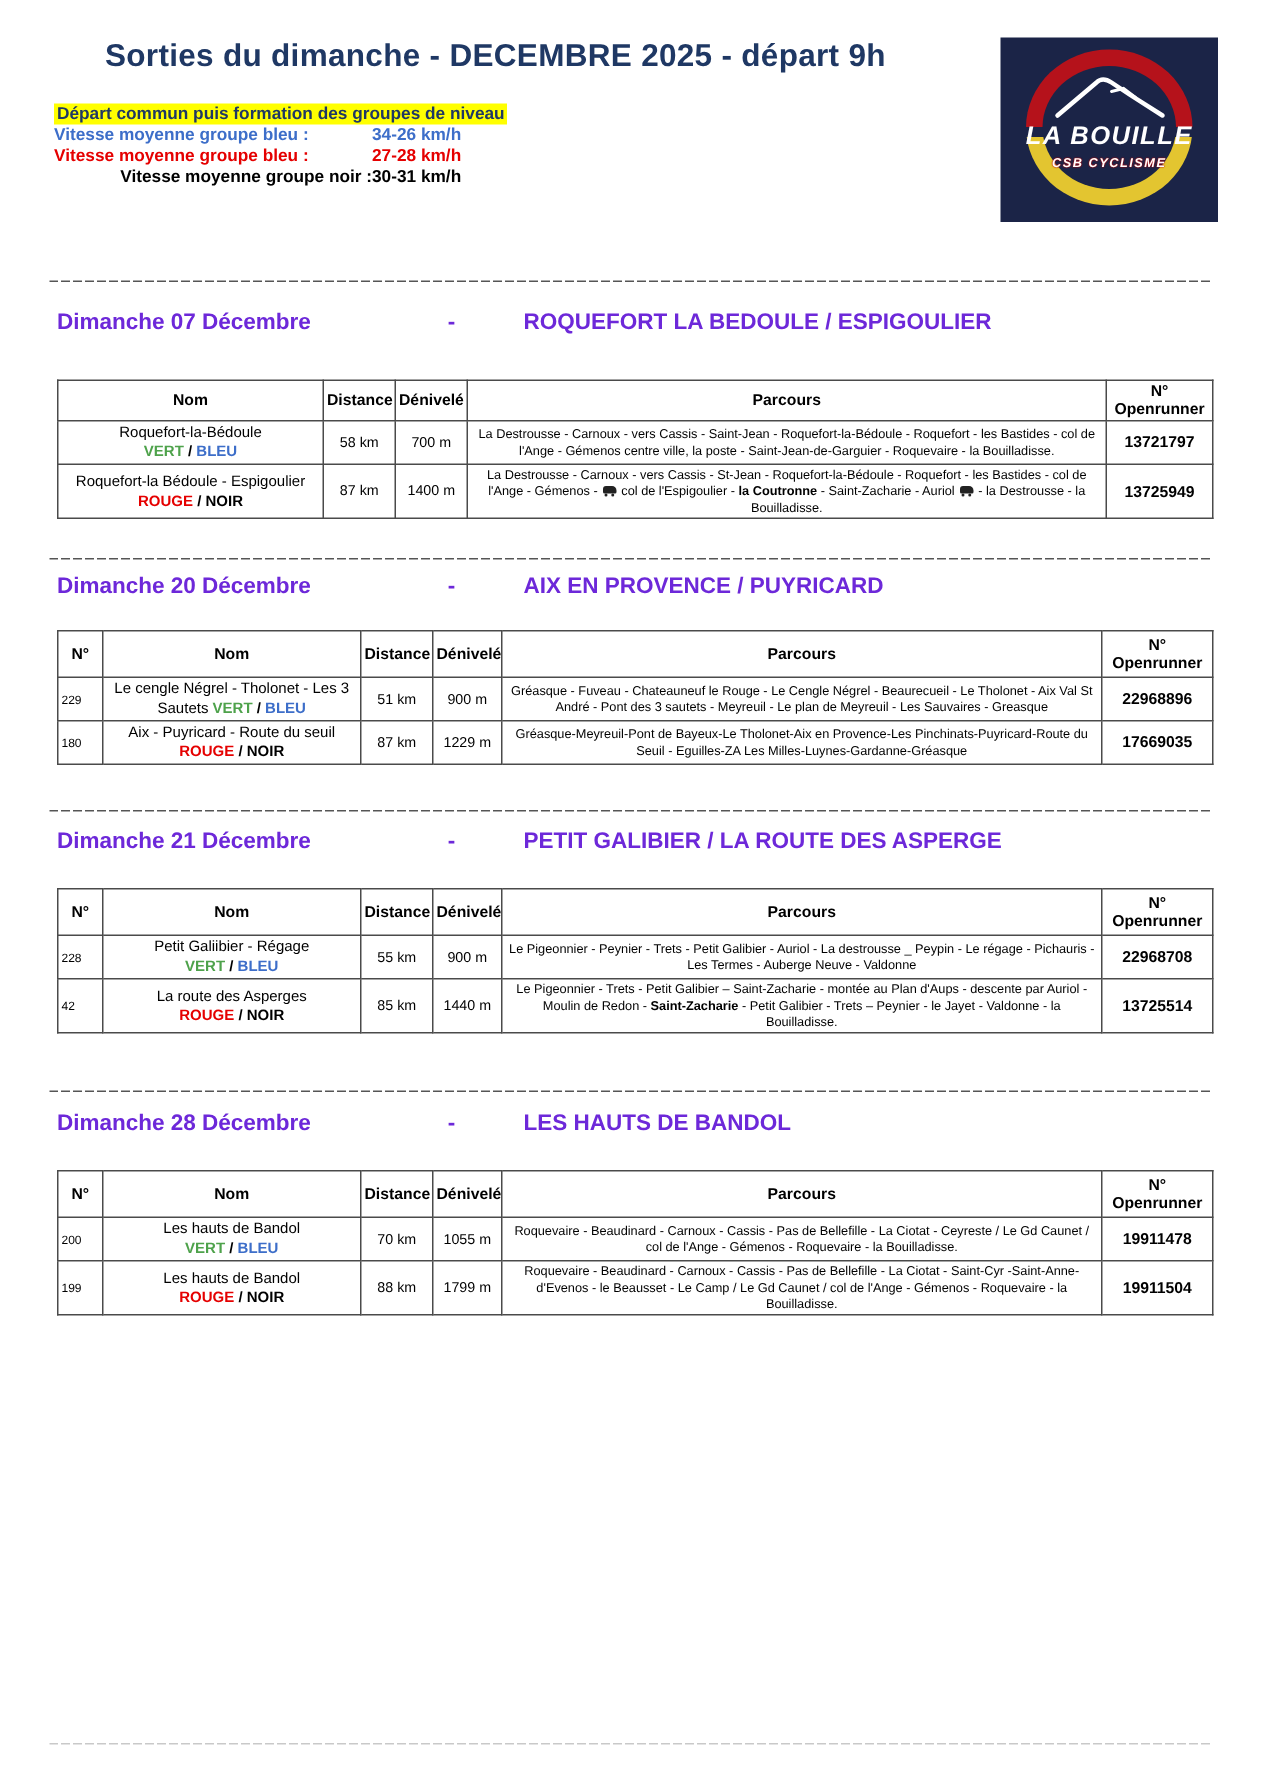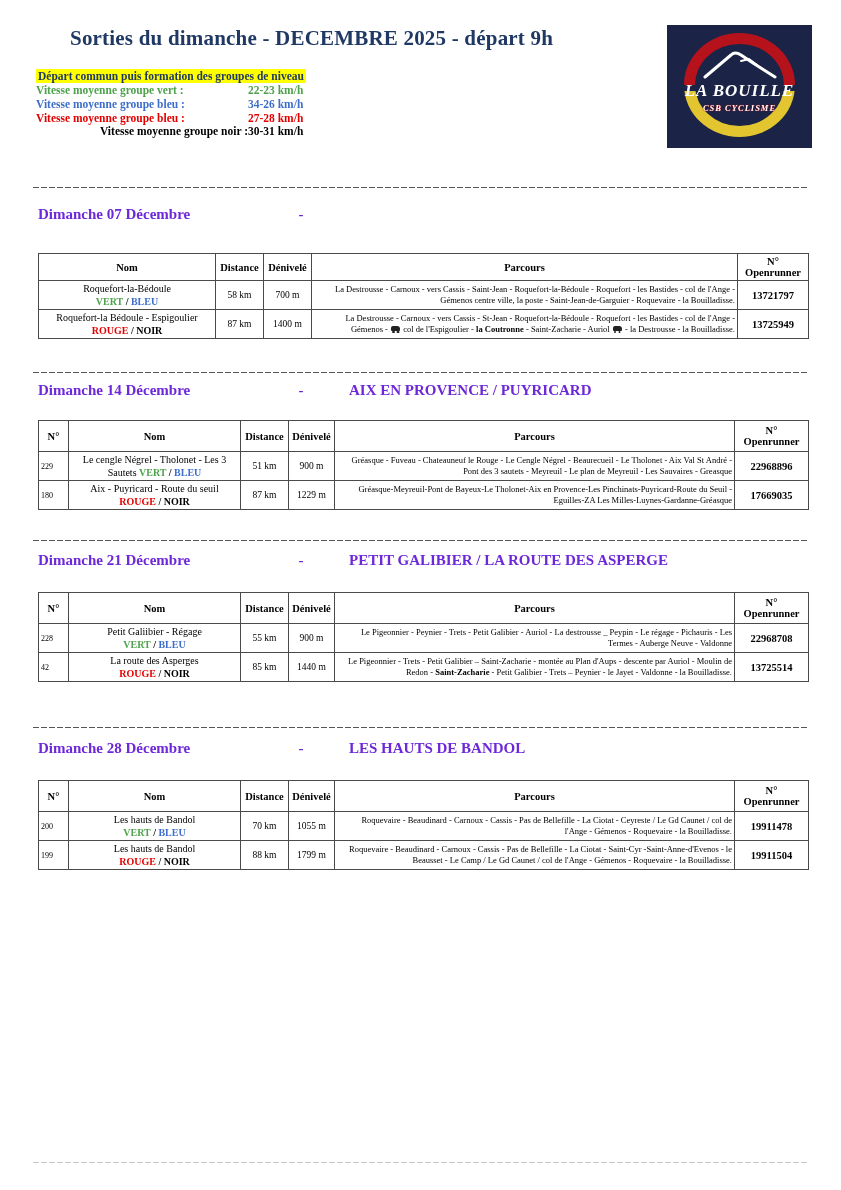--- a/index.html
+++ b/index.html
@@ -1,17 +1,17 @@
 <!DOCTYPE html>
 <html><head>
 <meta charset="utf-8">
 <style>
   html,body{margin:0;padding:0;background:#fff;}
   .page{position:relative;width:841px;height:1190px;background:#ffffff;overflow:hidden;
-        font-family:Liberation Serif, serif;color:#000;}
+        font-family:Liberation Sans, sans-serif;color:#000;}
   
   .page-title{position:absolute;left:70px;top:26px;margin:0;font-size:21px;font-weight:bold;
               color:#1F3864;letter-spacing:.2px;}
   
   .logo{position:absolute;top:25px;right:29px;width:145px;height:123px;background:#1B2447;}
   .logo .ring{position:absolute;left:17px;top:8px;width:111px;height:104px;border-radius:50%;
               background:linear-gradient(to bottom,#B5121B 0 50%,#1B2447 50% 56%,#E3C530 56% 100%);}
   .logo .ring-inner{position:absolute;left:28px;top:19px;width:89px;height:82px;border-radius:50%;
               background:#1B2447;}
   .logo .mountain{position:absolute;left:34px;top:22px;width:78px;height:34px;}
@@ -38,21 +38,21 @@
   table.rides{position:absolute;left:38px;border-collapse:collapse;width:770px;table-layout:fixed;
               background:#fff;}
   table.rides th,table.rides td{border:1px solid #4a4a4a;vertical-align:middle;padding:1px 2px;
               overflow:hidden;}
   table.rides th{font-size:10.5px;font-weight:bold;text-align:center;}
   table.t1 th{height:24px;} table.tn th{height:28px;}
   td.numc{font-size:8px;text-align:left;}
   td.namec{font-size:10px;text-align:center;line-height:1.3;padding:3px 4px;}
   .grp{font-weight:bold;}
   td.distc,td.elevc{font-size:9.5px;text-align:center;}
-  td.routec{font-size:8.5px;line-height:1.3;padding:1px 4px;text-align:right;}
+  td.routec{font-size:8.5px;line-height:1.3;padding:1px 4px;text-align:center;}
   td.ornc{font-size:10.5px;font-weight:bold;text-align:center;}
   
   .car-icon{display:inline-block;width:9px;height:7px;position:relative;vertical-align:-1px;margin:0 1px;}
   .car-icon::before{content:"";position:absolute;left:0;right:0;top:0;height:5px;background:#222;
                     border-radius:2px 3px 1px 1px;}
   .car-icon::after{content:"";position:absolute;bottom:0;left:1px;width:2.5px;height:2.5px;background:#222;
                     border-radius:50%;box-shadow:4.5px 0 0 #222;}
 </style>
 </head>
 <body>
@@ -68,44 +68,41 @@
       <path d="M4 30 L30 8 Q34 4 40 8 L52 16 L74 30" fill="none" stroke="#ffffff" stroke-width="3" stroke-linecap="round" stroke-linejoin="round"></path>
       <path d="M40 14 L48 12 L56 18" fill="none" stroke="#ffffff" stroke-width="2" stroke-linecap="round"></path>
     </svg>
     <div class="logo-name">LA BOUILLE</div>
     <div class="logo-sub">CSB CYCLISME</div>
   </div>
 
   <div class="intro">
     <div class="highlight">Départ commun puis formation des groupes de niveau</div>
     <div id="speeds">
-        <div class="speed-row">
-          <span class="lbl" style="color: rgb(78, 162, 75);">Vitesse moyenne groupe vert :</span>
-          <span style="color: rgb(78, 162, 75);">22-23 km/h</span>
-        </div>
         <div class="speed-row">
           <span class="lbl" style="color: rgb(61, 110, 201);">Vitesse moyenne groupe bleu :</span>
           <span style="color: rgb(61, 110, 201);">34-26 km/h</span>
         </div>
         <div class="speed-row">
           <span class="lbl" style="color: rgb(229, 0, 0);">Vitesse moyenne groupe bleu :</span>
           <span style="color: rgb(229, 0, 0);">27-28 km/h</span>
         </div>
         <div class="speed-row">
           <span class="lbl" style="color: rgb(0, 0, 0); text-align: right;">Vitesse moyenne groupe noir :</span>
           <span style="color: rgb(0, 0, 0);">30-31 km/h</span>
         </div>
       </div>
   </div>
 
   <div id="sections">
       <div class="sep" style="top: 187px;"></div>
       <div class="sec-head" style="top: 206px;">
         <span class="d">Dimanche 07 Décembre</span>
         <span class="dash">-</span>
+        <span>ROQUEFORT LA BEDOULE / ESPIGOULIER</span>
       </div>
       <table class="rides t1" style="top: 253px;">
         <colgroup>
           <col style="width: 177px;">
           <col style="width: 48px;">
           <col style="width: 48px;">
           <col style="width: 426px;">
           <col style="width: 71px;">
         </colgroup>
         <thead>
@@ -129,21 +126,21 @@
             <td class="namec"><span>Roquefort-la Bédoule - Espigoulier</span><div><span class="grp" style="color: rgb(229, 0, 0);">ROUGE</span><span class="grp"> / </span><span class="grp" style="color: rgb(0, 0, 0);">NOIR</span></div></td>
             <td class="distc">87 km</td>
             <td class="elevc">1400 m</td>
             <td class="routec"><span>La Destrousse - Carnoux - vers Cassis - St-Jean - Roquefort-la-Bédoule - Roquefort - les Bastides - col de l'Ange - Gémenos - </span><span class="car-icon"></span><span> col de l'Espigoulier - </span><span style="font-weight: bold;">la Coutronne</span><span> - Saint-Zacharie - Auriol </span><span class="car-icon"></span><span> - la Destrousse - la Bouilladisse.</span></td>
             <td class="ornc">13725949</td>
           </tr>
         </tbody>
       </table>
       <div class="sep" style="top: 372px;"></div>
       <div class="sec-head" style="top: 382px;">
-        <span class="d">Dimanche 14 Décembre</span>
+        <span class="d">Dimanche 20 Décembre</span>
         <span class="dash">-</span>
         <span>AIX EN PROVENCE / PUYRICARD</span>
       </div>
       <table class="rides tn" style="top: 420px;">
         <colgroup>
           <col style="width: 30px;">
           <col style="width: 172px;">
           <col style="width: 48px;">
           <col style="width: 46px;">
           <col style="width: 400px;">

